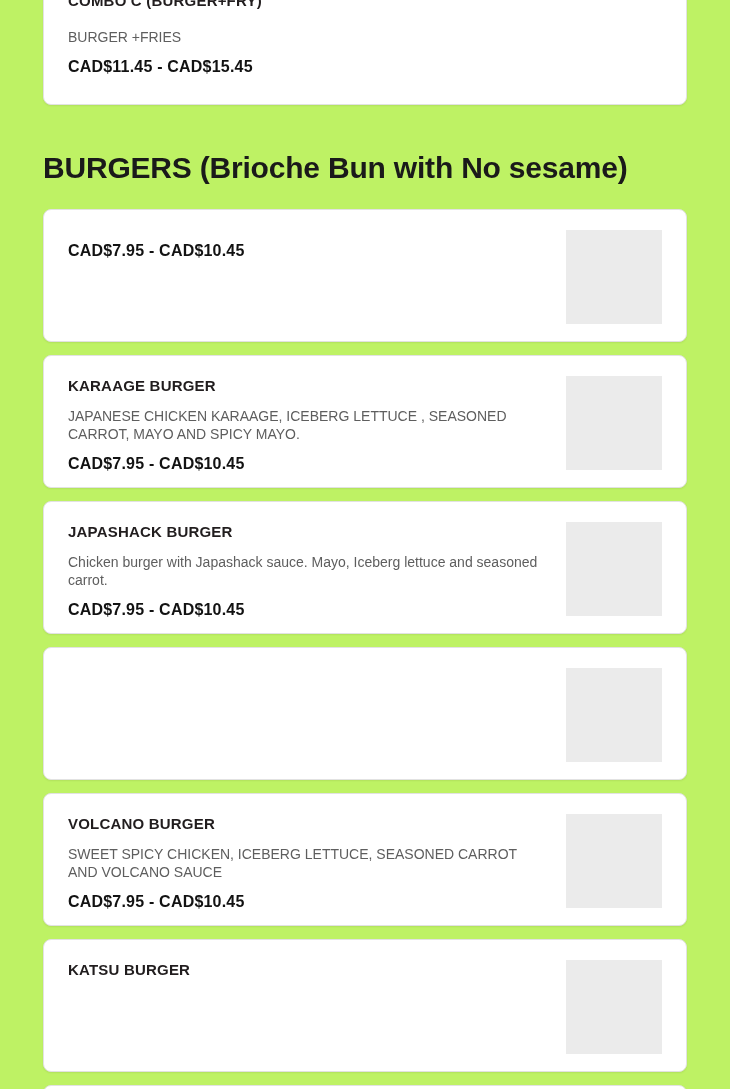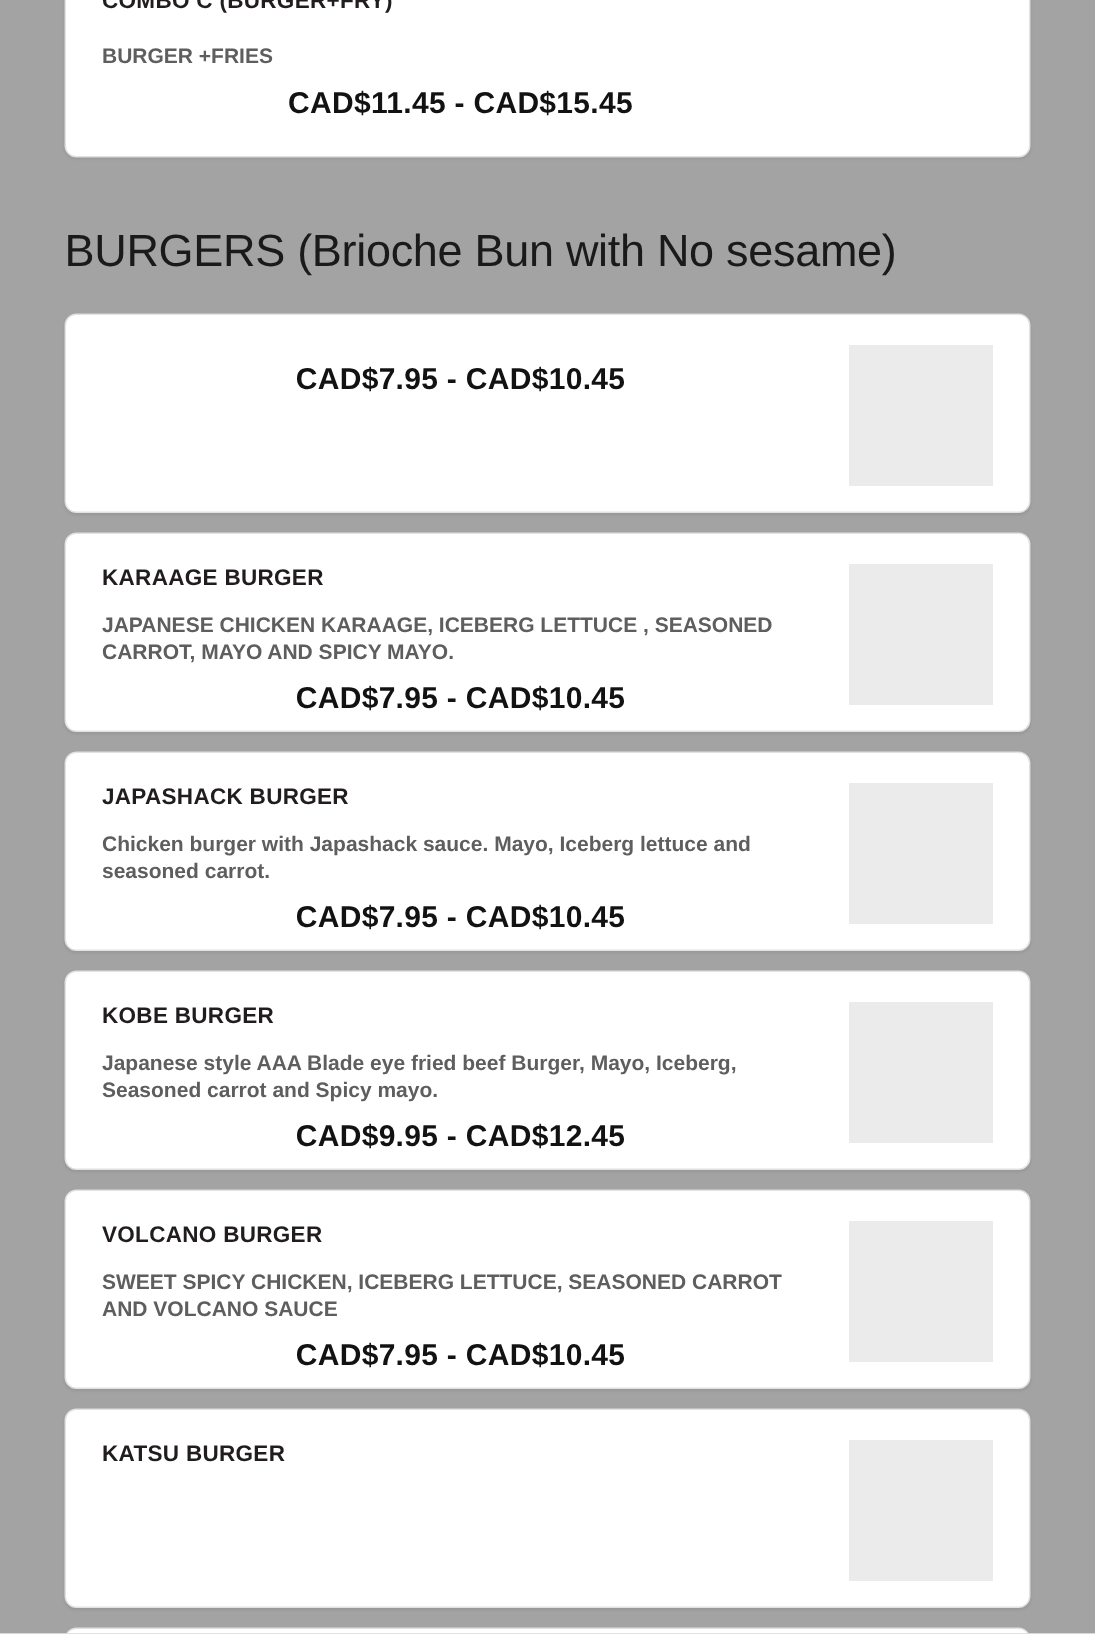--- a/index.html
+++ b/index.html
@@ -6,21 +6,21 @@
     margin: 0;
     padding: 0;
     background: #ffffff;
     font-family: "Liberation Sans", sans-serif;
   }
   .page {
     position: relative;
     width: 730px;
     height: 1089px;
     overflow: hidden;
-    background: #a3a3a3;
+    background: #bef264;
   }
   .content {
     width: 644px;
     margin: 0 43px;
   }
   .card {
     box-sizing: border-box;
     background: #ffffff;
     border: 1px solid #e2e2e2;
     border-radius: 8px;
@@ -43,50 +43,48 @@
     font-weight: 700;
     line-height: 19px;
     letter-spacing: 0.2px;
     color: #211d1e;
   }
   .item-desc {
     margin: 12px 0 0 0;
     font-size: 14px;
     line-height: 18px;
     color: #5e5e5e;
-    font-weight: bold;
   }
   .item-price {
     margin: 12px 0 0 0;
-    font-size: 20px;
+    font-size: 16px;
     font-weight: 700;
     letter-spacing: 0.2px;
     color: #121212;
-    text-align: center;
   }
   .item-image {
     width: 96px;
     height: 94px;
     margin-left: auto;
     flex-shrink: 0;
     background: #ebebeb;
   }
   
   .card-partial-top {
     height: 135px;
     margin-top: -30px;
     margin-bottom: 0;
   }
   .card-partial-top .item-desc { margin-top: 18px; }
   
   .section-title {
     margin: 45px 0 23px 0;
     font-size: 30px;
     line-height: 36px;
-    font-weight: 400;
+    font-weight: 700;
     letter-spacing: -0.2px;
     color: #1a1a1a;
   }
   
   .card-partial-bottom {
     height: 40px;
     margin-bottom: 0;
   }
 </style>
 </head>
@@ -124,25 +122,20 @@
     <div class="card">
       <div class="card-text">
         <h3 class="item-name">JAPASHACK BURGER</h3>
         <p class="item-desc">Chicken burger with Japashack sauce. Mayo, Iceberg lettuce and seasoned carrot.</p>
         <p class="item-price">CAD$7.95 - CAD$10.45</p>
       </div>
       <div class="item-image"></div>
     </div>
 
     <div class="card">
-      <div class="card-text">
-        <h3 class="item-name">KOBE BURGER</h3>
-        <p class="item-desc">Japanese style AAA Blade eye fried beef Burger, Mayo, Iceberg, Seasoned carrot and Spicy mayo.</p>
-        <p class="item-price">CAD$9.95 - CAD$12.45</p>
-      </div>
       <div class="item-image"></div>
     </div>
 
     <div class="card">
       <div class="card-text">
         <h3 class="item-name">VOLCANO BURGER</h3>
         <p class="item-desc">SWEET SPICY CHICKEN, ICEBERG LETTUCE, SEASONED CARROT AND VOLCANO SAUCE</p>
         <p class="item-price">CAD$7.95 - CAD$10.45</p>
       </div>
       <div class="item-image"></div>

